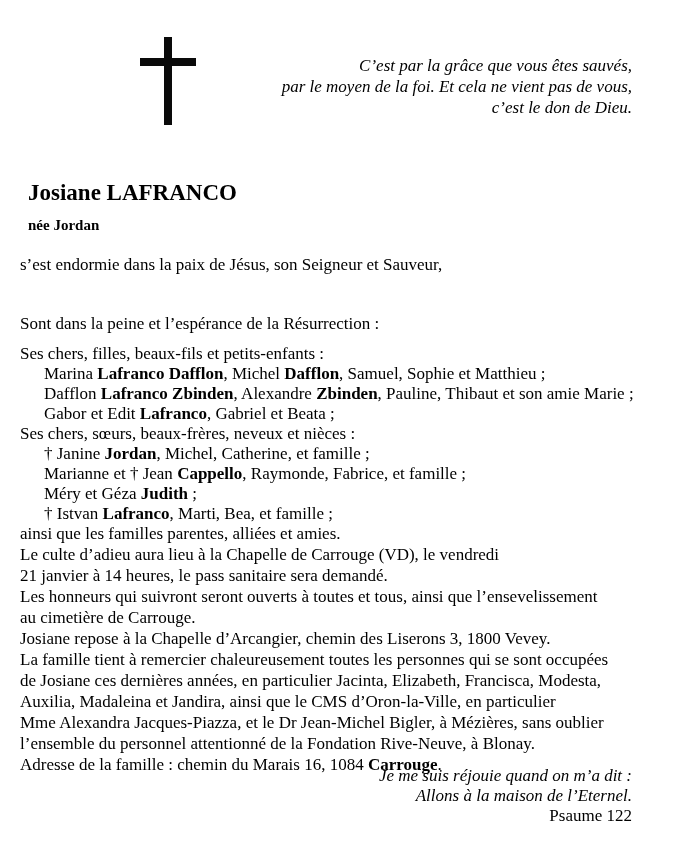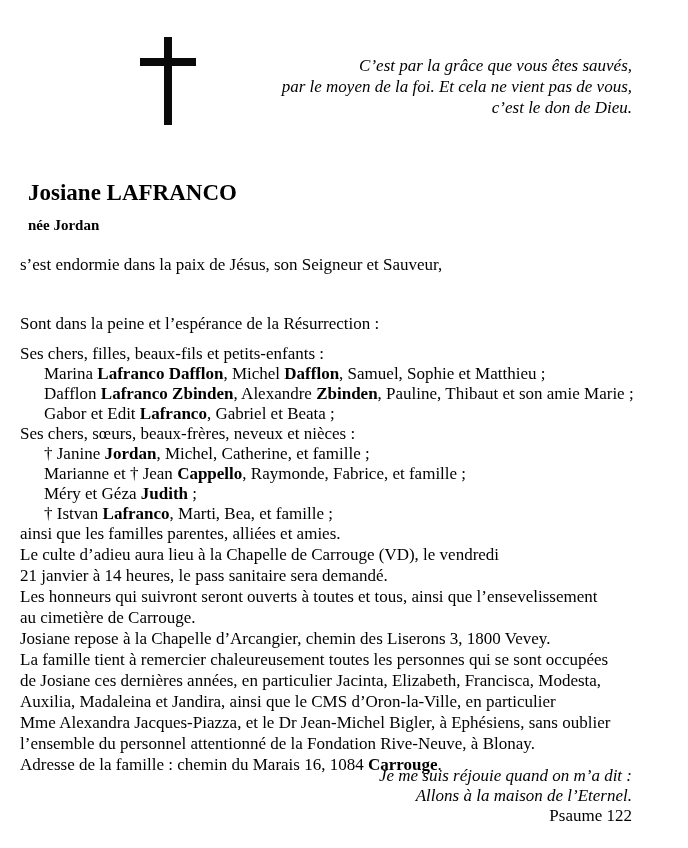--- a/index.html
+++ b/index.html
@@ -78,21 +78,21 @@
   <div class="block details">
     <div>
         <div class="line">Le culte d’adieu aura lieu à la Chapelle de Carrouge (VD), le vendredi</div>
         <div class="line">21 janvier à 14 heures, le pass sanitaire sera demandé.</div>
         <div class="line">Les honneurs qui suivront seront ouverts à toutes et tous, ainsi que l’ensevelissement</div>
         <div class="line">au cimetière de Carrouge.</div>
         <div class="line">Josiane repose à la Chapelle d’Arcangier, chemin des Liserons 3, 1800 Vevey.</div>
         <div class="line">La famille tient à remercier chaleureusement toutes les personnes qui se sont occupées</div>
         <div class="line">de Josiane ces dernières années, en particulier Jacinta, Elizabeth, Francisca, Modesta,</div>
         <div class="line">Auxilia, Madaleina et Jandira, ainsi que le CMS d’Oron-la-Ville, en particulier</div>
-        <div class="line">Mme Alexandra Jacques-Piazza, et le Dr Jean-Michel Bigler, à Ephésiens, sans oublier</div>
+        <div class="line">Mme Alexandra Jacques-Piazza, et le Dr Jean-Michel Bigler, à Mézières, sans oublier</div>
         <div class="line">l’ensemble du personnel attentionné de la Fondation Rive-Neuve, à Blonay.</div>
       </div>
     <div class="line"><span>Adresse de la famille : chemin du Marais 16, 1084 </span><span class="bold">Carrouge</span><span>.</span></div>
   </div>
 
   <div class="closing">
     <div class="line italic">Je me suis réjouie quand on m’a dit :</div>
     <div class="line italic">Allons à la maison de l’Eternel.</div>
     <div class="line">Psaume 122</div>
   </div>

